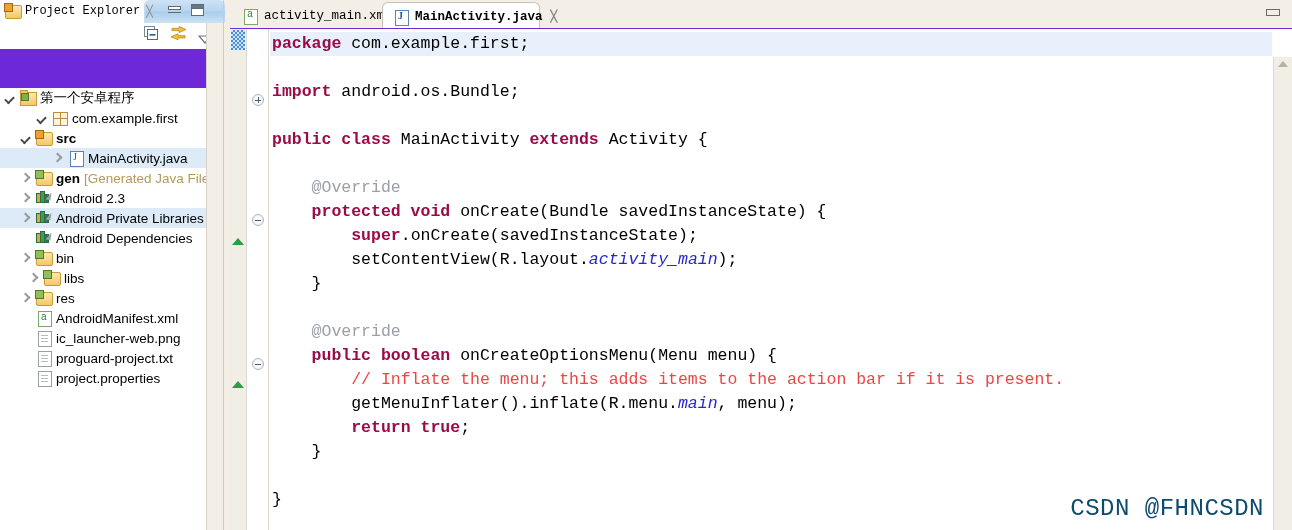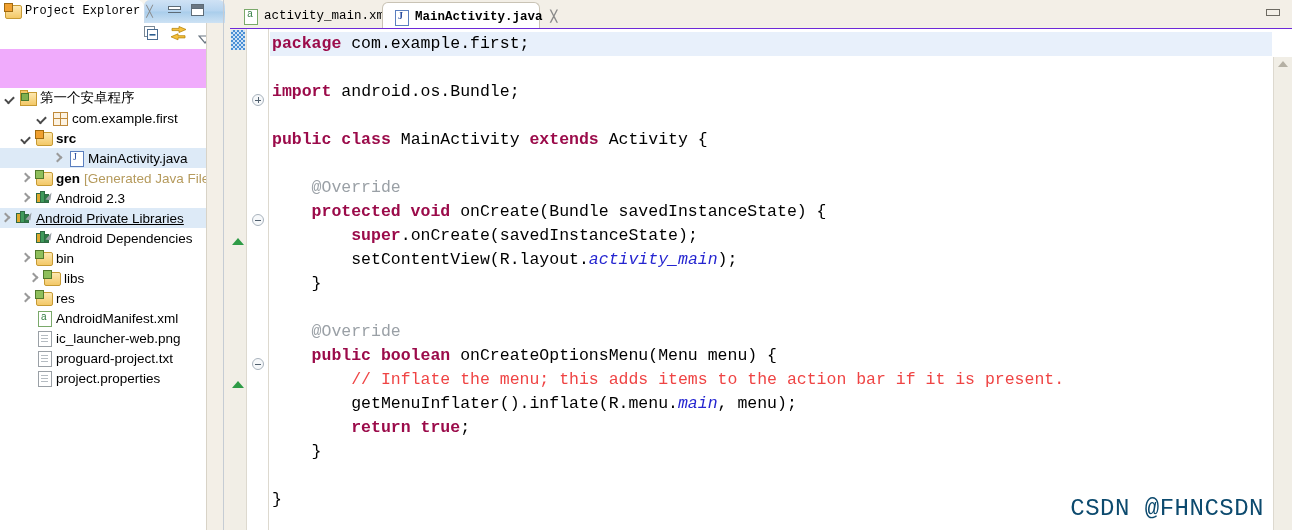--- a/index.html
+++ b/index.html
@@ -10,21 +10,21 @@
     width: 1292px; height: 530px;
     font-family: "Liberation Sans", sans-serif;
     overflow: hidden;
     position: relative;
   }
   .app { position: relative; width: 1292px; height: 530px; background: #f3efe7; }
 
   
   .explorer {
     position: absolute; left: 0; top: 0; width: 224px; height: 530px;
-    background: #f0abfc;
+    background: #6d28d9;
   }
   .explorer-tabrow {
     position: absolute; left: 0; top: 0; width: 224px; height: 23px;
     background: linear-gradient(to bottom,#f7f5ef 0%, #f2eee4 100%);
   }
   
   .view-tab {
     position: absolute; left: 0; top: 0; width: 144px; height: 23px;
     background: #ffffff;
     border-top-right-radius: 7px;
@@ -313,21 +313,21 @@
           <span class="twist closed"></span>
           <span class="ti">
             <span class="ico-lib">
               <i></i>
               <i></i>
               <i></i>
             </span>
           </span>
           <span class="tlabel">Android 2.3</span>
         </div>
-        <div class="trow sel" style=" text-decoration: underline;">
+        <div class="trow sel" style="padding-left: 20px;">
           <span class="twist closed"></span>
           <span class="ti">
             <span class="ico-lib">
               <i></i>
               <i></i>
               <i></i>
             </span>
           </span>
           <span class="tlabel">Android Private Libraries</span>
         </div>

